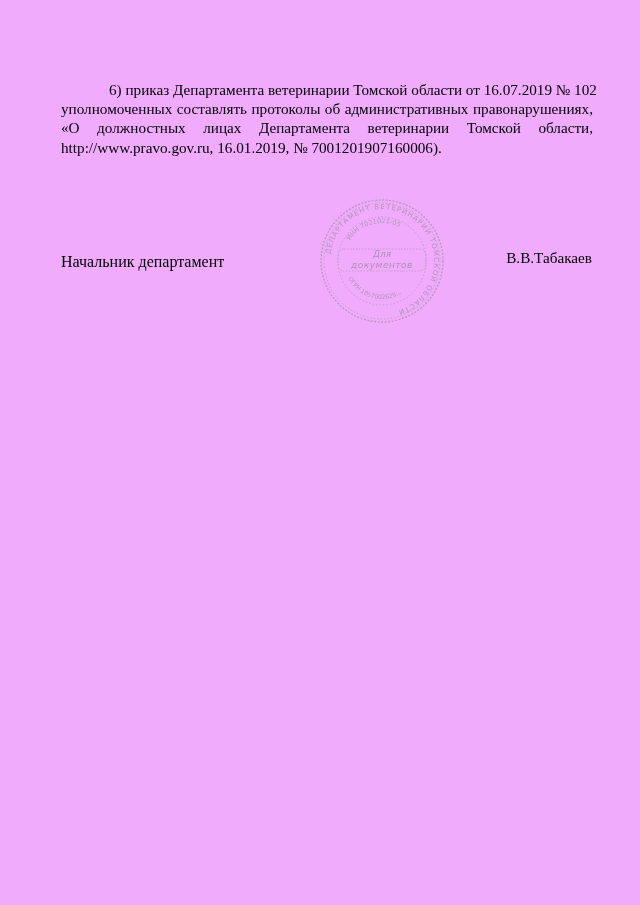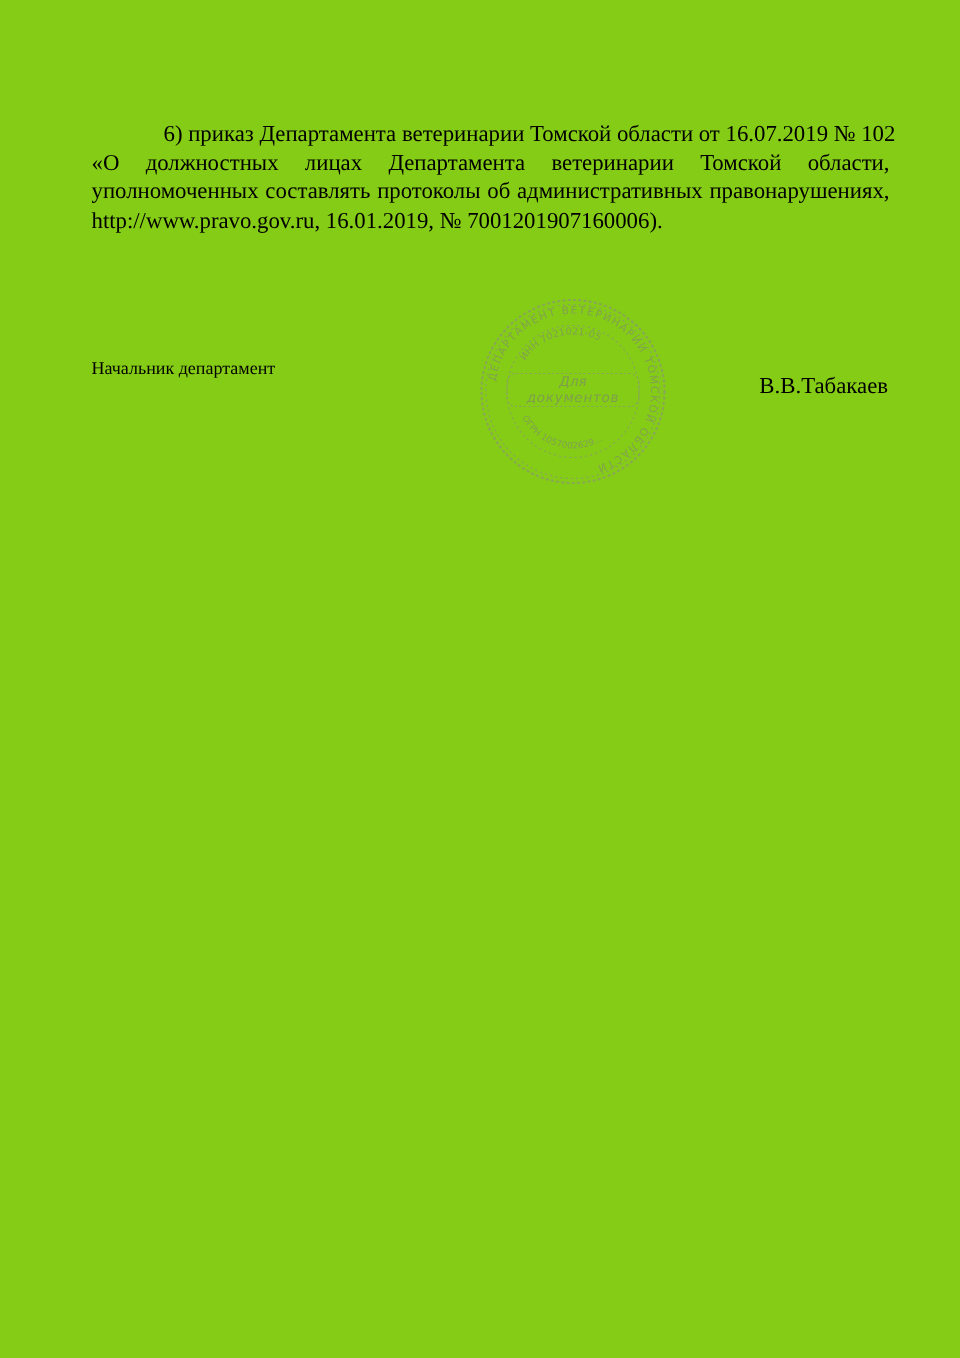--- a/index.html
+++ b/index.html
@@ -12,21 +12,21 @@
       height: 905px;
       position: relative;
       overflow: hidden;
       font-family: "Liberation Serif", "DejaVu Serif", serif;
       color: #000000;
     }
     .page {
       position: absolute;
       left: 0; top: 0;
       width: 640px; height: 905px;
-      background: #84cc16;
+      background: #f0abfc;
       text-decoration: underline;
     }
     .para {
       position: absolute;
       left: 61px;
       top: 80px;
       width: 532px;
       font-size: 15.2px;
       line-height: 19.2px;
       text-align: justify;
@@ -41,22 +41,22 @@
     }
     .para .line.first {
       text-indent: 48px;
     }
     .para .line.last {
       text-align-last: left;
     }
     .sig-left {
       position: absolute;
       left: 61px;
-      top: 236px;
-      font-size: 12px;
+      top: 252px;
+      font-size: 16px;
       line-height: 19px;
     }
     .sig-right {
       position: absolute;
       right: 48px;
       top: 248px;
       font-size: 15.2px;
       line-height: 19px;
       margin-left: 24px;
     }
@@ -74,22 +74,22 @@
       display: block;
     }
   </style>
 </head>
 <body>
 
 <div class="page">
 
   <div class="para">
     <span class="line first">6) приказ Департамента ветеринарии Томской области от 16.07.2019 № 102</span>
+    <span class="line">уполномоченных составлять протоколы об административных правонарушениях,</span>
     <span class="line">«О должностных лицах Департамента ветеринарии Томской области,</span>
-    <span class="line">уполномоченных составлять протоколы об административных правонарушениях,</span>
     <span class="line last">http://www.pravo.gov.ru, 16.01.2019, № 7001201907160006).</span>
   </div>
 
   <div class="sig-left">Начальник департамент</div>
 
   <div class="stamp">
     <svg viewBox="0 0 128 128">
       <defs>
         <path id="outerArc" d="M 64,64 m -52,0 a 52,52 0 1,1 104,0 a 52,52 0 1,1 -104,0"></path>
         <path id="innerArc" d="M 64,64 m -38,0 a 38,38 0 1,1 76,0"></path>

